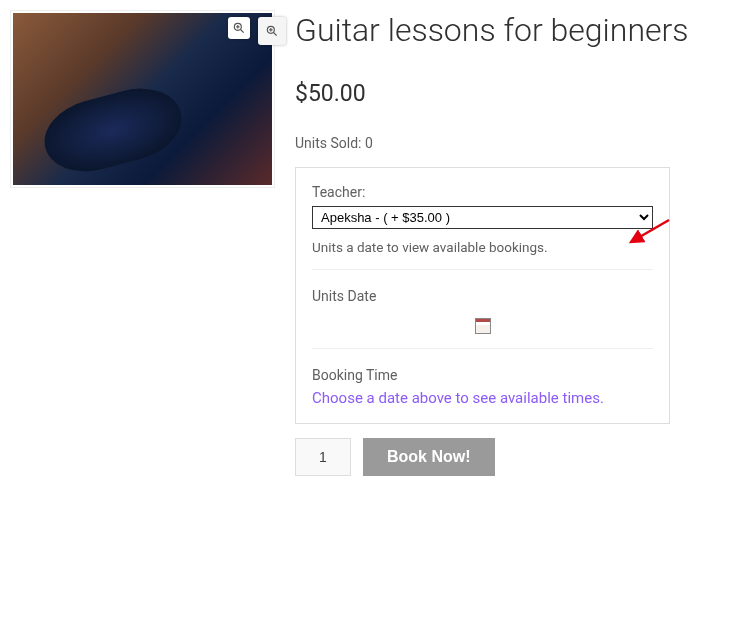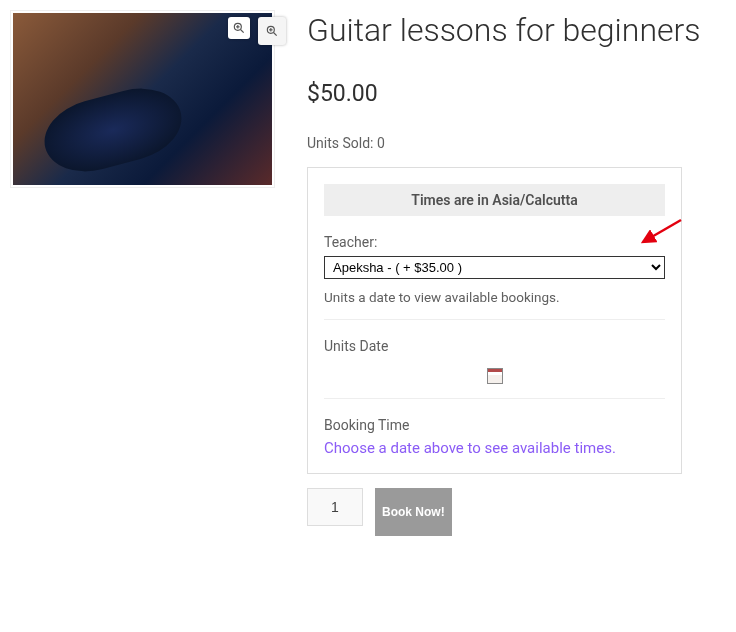--- a/index.html
+++ b/index.html
@@ -1,17 +1,17 @@
 <!DOCTYPE html>
 <html><head>
 <meta charset="utf-8">
 <style>
 * { box-sizing: border-box; margin: 0; padding: 0; }
 body { font-family: -apple-system, BlinkMacSystemFont, "Segoe UI", Roboto, sans-serif; background: #fff; color: #333; width: 736px; height: 632px; }
-.layout { display: flex; gap: 32px; padding: 10px; }
+.layout { display: flex; gap: 20px; padding: 10px; }
 .left-col { width: 265px; position: relative; }
 .right-col { flex: 1; }
 .product-image { position: relative; width: 265px; height: 178px; border: 1px solid #eee; padding: 2px; }
 .img-fill { width: 100%; height: 100%; background: linear-gradient(135deg, #8a5a3a 0%, #5b3a2a 30%, #1a2a4a 50%, #0b1a3a 70%, #5a2a2a 100%); position: relative; overflow: hidden; }
 .guitar-shape { position: absolute; width: 140px; height: 70px; background: radial-gradient(ellipse at center, #1a2a5a 0%, #0a152a 80%); border-radius: 50% / 70%; left: 30px; bottom: 20px; transform: rotate(-15deg); }
 .zoom-btn { position: absolute; top: 5px; width: 22px; height: 22px; display: flex; align-items: center; justify-content: center; background: #fff; color: #555; border-radius: 3px; box-shadow: 0 0 3px rgba(0,0,0,.3); cursor: pointer; }
 .zoom-btn.one { right: 24px; top: 6px; }
 .zoom-btn.two { right: -12px; top: 6px; background: #f5f5f5; width: 28px; height: 28px; }
 h1.title { font-size: 32px; font-weight: 300; color: #303030; line-height: 1.25; margin-bottom: 30px; }
 .price { font-size: 23px; color: #303030; font-weight: 400; margin-bottom: 28px; }
@@ -20,21 +20,21 @@
 .tz-bar { background: #eee; text-align: center; font-size: 14px; color: #505050; font-weight: 600; padding: 8px 0; margin-bottom: 18px; }
 .section-label { font-size: 14px; color: #606060; margin-bottom: 6px; }
 .teacher-select { width: 100%; font-size: 13px; border: 1px solid #333; background: #fff; padding: 2px 4px; margin-bottom: 10px; }
 .hint { font-size: 13.5px; color: #606060; padding-bottom: 14px; border-bottom: 1px solid #eee; margin-bottom: 18px; }
 .startdate-block { border-bottom: 1px solid #eee; padding-bottom: 14px; margin-bottom: 18px; }
 .cal-icon { display:flex; align-items:center; justify-content:center; margin-top: 14px; }
 .cal-icon span { width: 16px; height: 16px; border: 1px solid #888; background: linear-gradient(#fff 40%, #f5f0ec 40%); display: inline-block; box-shadow: inset 0 3px 0 #b24a4a; }
 .red-arrow { position: absolute; top: 50px; right: -2px; }
 .qty-row { display: flex; align-items: stretch; gap: 12px; margin-top: 14px; }
 .qty-input { width: 56px; height: 38px; border: 1px solid #ddd; background: #f9f9f9; text-align: center; font-size: 14px; color: #404040; }
-.book-btn { background: #9a9a9a; color: #fff; border: none; padding: 0 7px; height: 48px; font-size: 12px; font-weight: 700; cursor: pointer; }
+.book-btn { background: #9a9a9a; color: #fff; border: none; padding: 0 24px; height: 38px; font-size: 16px; font-weight: 700; cursor: pointer; }
 svg.mag { width: 14px; height: 14px; }
 </style>
 </head>
 <body>
 
 <div class="layout">
   <div class="left-col">
     <div class="product-image">
       <div class="img-fill">
           <div class="guitar-shape"></div>
@@ -66,21 +66,20 @@
     <div class="booking-box">
       <svg class="red-arrow" width="50" height="30">
         <defs>
             <marker id="ah" markerWidth="6" markerHeight="6" refX="5" refY="3" orient="auto">
               <path d="M0,0 L6,3 L0,6 Z" fill="#e3000f"></path>
             </marker>
           </defs>
         <line x1="48" y1="2" x2="10" y2="24" stroke="#e3000f" stroke-width="2.5" marker-end="url(#ah)"></line>
       </svg>
 
-      <div class="tz-bar">Times are in Asia/Calcutta</div>
 
       <div class="section-label">Teacher:</div>
       <select class="teacher-select">
         <option>Apeksha - ( + $35.00 )</option>
       </select>
       <div class="hint">Units a date to view available bookings.</div>
 
       <div class="startdate-block">
         <div class="section-label">Units Date</div>
         <div class="cal-icon">

